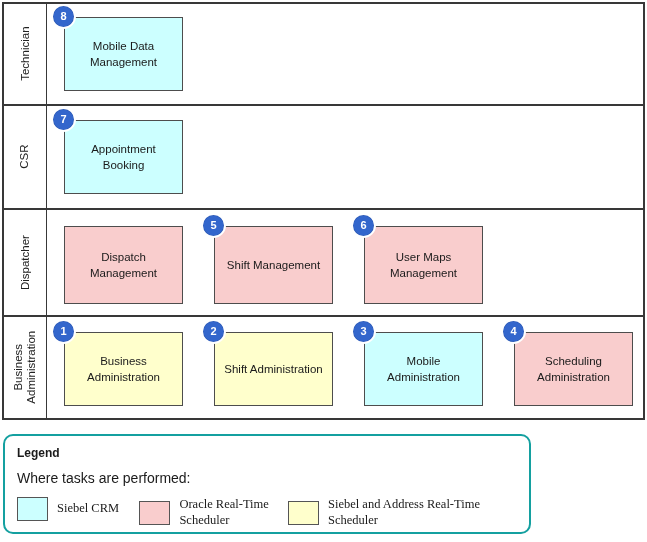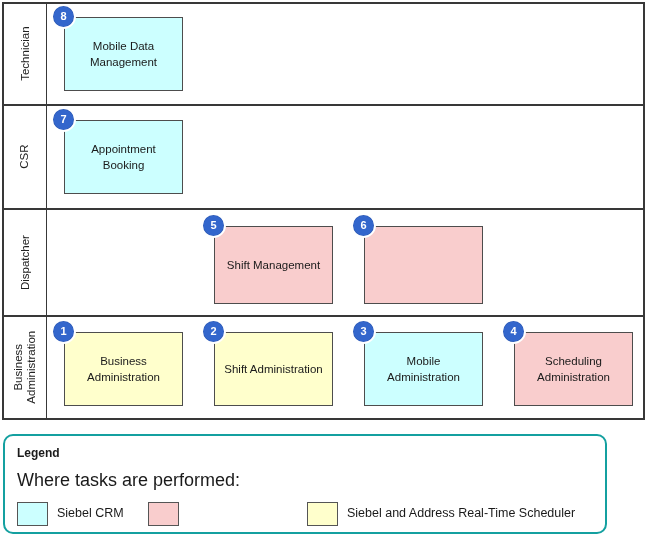--- a/index.html
+++ b/index.html
@@ -63,29 +63,29 @@
     width:21px;height:21px;border-radius:50%;
     background:#3366cc;border:2px solid #fff;
     box-shadow:0 0 0 0.5px #2a55ab inset;
     color:#fff;font-size:11px;font-weight:bold;
     display:flex;align-items:center;justify-content:center;
     z-index:3;
   }
   
   .legend{
     position:absolute;left:3px;top:434px;
-    width:604px;height:100px;
+    width:528px;height:100px;
     border:2px solid #14a0a0;border-radius:10px;
     box-sizing:border-box;
     padding:10px 12px 8px 12px;
     background:#fff;
   }
   .legend-title{font-size:12px;font-weight:bold;margin:0 0 10px 0;}
-  .legend-subtitle{font-size:18px;margin:0 0 11px 0;}
-  .legend-entries{display:flex;align-items:flex-end;}
+  .legend-subtitle{font-size:14px;margin:0 0 11px 0;}
+  .legend-entries{display:flex;align-items:flex-start;font-family:Liberation Serif, serif;}
   .legend-entry{display:flex;align-items:center;}
   .legend-entry-1{width:131px;}
   .legend-entry-2{width:159px;}
   .legend-swatch{
     width:31px;height:24px;min-width:31px;
     border:1px solid #555;box-sizing:border-box;
     margin-right:9px;
   }
   .legend-label{font-size:12.5px;line-height:1.25;}
 </style>
@@ -118,26 +118,30 @@
           <span>Appointment Booking</span>
         </div>
       </div>
     </div>
 
     <div class="lane lane-dispatcher row3">
       <div class="lane-label-cell">
         <div class="lane-label">Dispatcher</div>
       </div>
       <div class="lane-content">
+        <div class="task-box sys-oracle-rts col0">
+          <span>Dispatch Management</span>
+        </div>
         <div class="task-box sys-oracle-rts col1">
           <span class="badge">5</span>
           <span>Shift Management</span>
         </div>
         <div class="task-box sys-oracle-rts col2">
           <span class="badge">6</span>
+          <span>User Maps Management</span>
         </div>
       </div>
     </div>
 
     <div class="lane lane-business-admin row4">
       <div class="lane-label-cell">
         <div class="lane-label">Business Administration</div>
       </div>
       <div class="lane-content">
         <div class="task-box sys-both col0">
@@ -164,20 +168,21 @@
   <div class="legend">
     <div class="legend-title">Legend</div>
     <div class="legend-subtitle">Where tasks are performed:</div>
     <div class="legend-entries">
       <div class="legend-entry legend-entry-1">
         <span class="legend-swatch sys-siebel-crm"></span>
         <span class="legend-label">Siebel CRM</span>
       </div>
       <div class="legend-entry legend-entry-2">
         <span class="legend-swatch sys-oracle-rts"></span>
+        <span class="legend-label">Oracle Real-Time Scheduler</span>
       </div>
       <div class="legend-entry">
         <span class="legend-swatch sys-both"></span>
         <span class="legend-label">Siebel and Address Real-Time Scheduler</span>
       </div>
     </div>
   </div>
 
 </div>
 

